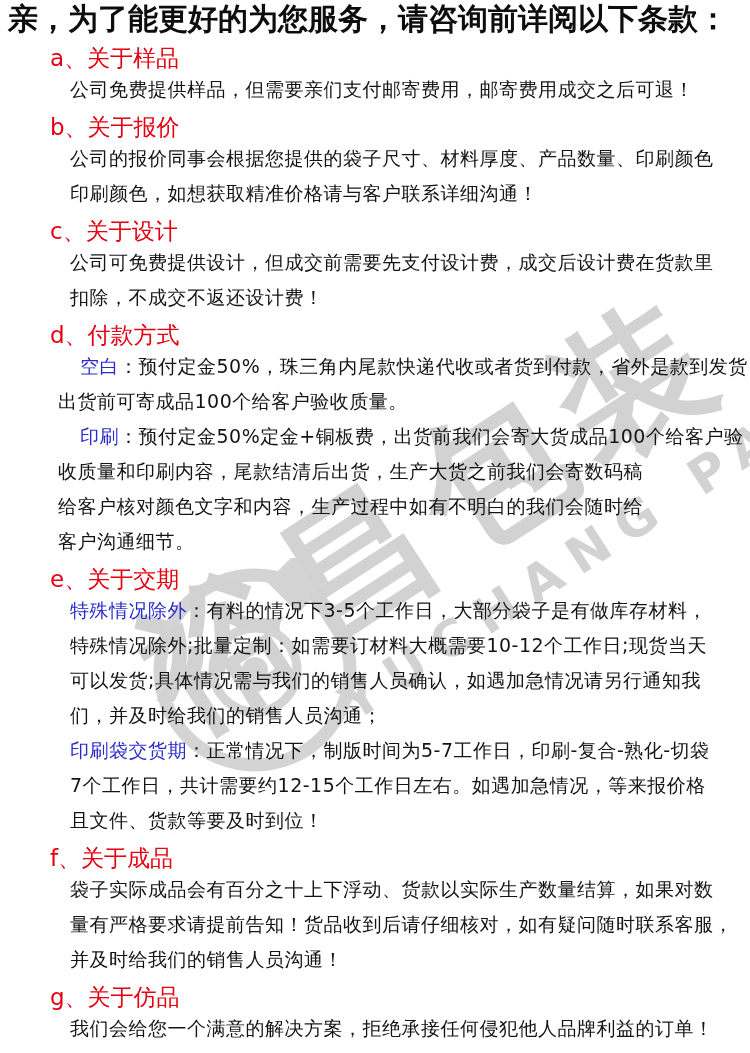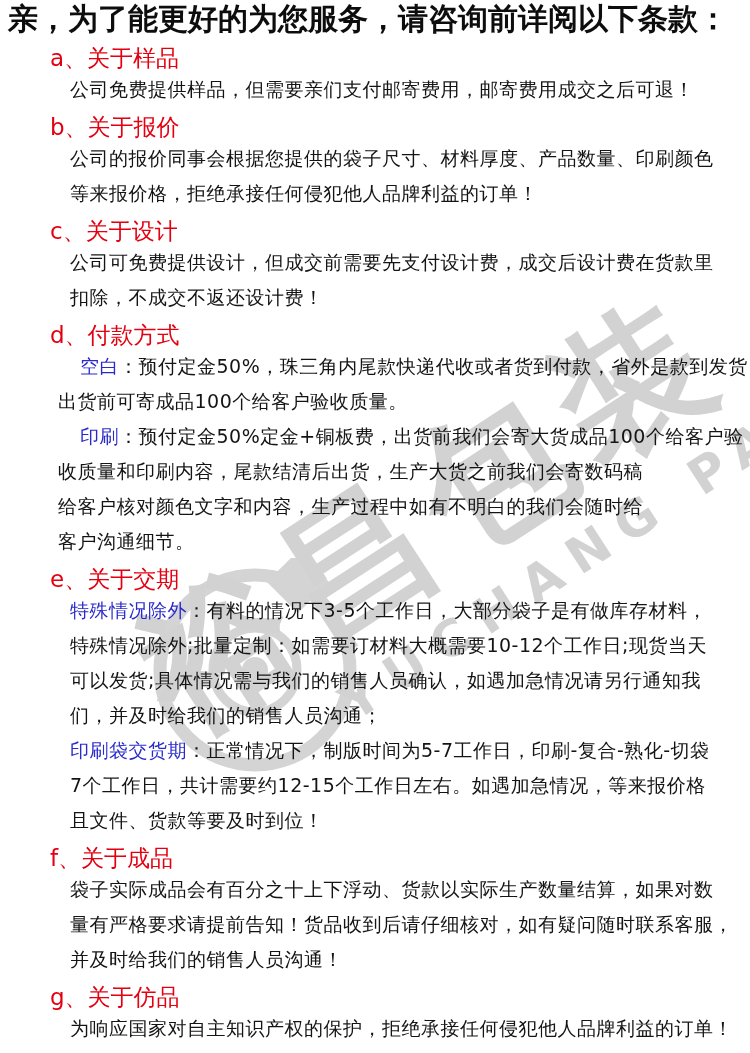--- a/index.html
+++ b/index.html
@@ -94,21 +94,21 @@
   <h1 class="page-title">亲，为了能更好的为您服务，请咨询前详阅以下条款：</h1>
 
   <div>
     <h2 class="hd">a、关于样品</h2>
     <div class="line">公司免费提供样品，但需要亲们支付邮寄费用，邮寄费用成交之后可退！</div>
   </div>
 
   <div>
     <h2 class="hd">b、关于报价</h2>
     <div class="line">公司的报价同事会根据您提供的袋子尺寸、材料厚度、产品数量、印刷颜色</div>
-    <div class="line">等来报价格，拒绝承接任何侵犯他人品牌利益的订单！</div>
+    <div class="line">印刷颜色，如想获取精准价格请与客户联系详细沟通！</div>
   </div>
 
   <div>
     <h2 class="hd">c、关于设计</h2>
     <div class="line">公司可免费提供设计，但成交前需要先支付设计费，成交后设计费在货款里</div>
     <div class="line">扣除，不成交不返还设计费！</div>
   </div>
 
   <div>
     <h2 class="hd">d、付款方式</h2>
@@ -133,16 +133,16 @@
 
   <div>
     <h2 class="hd">f、关于成品</h2>
     <div class="line">袋子实际成品会有百分之十上下浮动、货款以实际生产数量结算，如果对数</div>
     <div class="line">量有严格要求请提前告知！货品收到后请仔细核对，如有疑问随时联系客服，</div>
     <div class="line">并及时给我们的销售人员沟通！</div>
   </div>
 
   <div>
     <h2 class="hd">g、关于仿品</h2>
-    <div class="line">为响应国家对自主知识产权的保护，拒绝承接任何侵犯他人品牌利益的订单！</div>
+    <div class="line">我们会给您一个满意的解决方案，拒绝承接任何侵犯他人品牌利益的订单！</div>
   </div>
 
 </div>
 
 </body></html>

